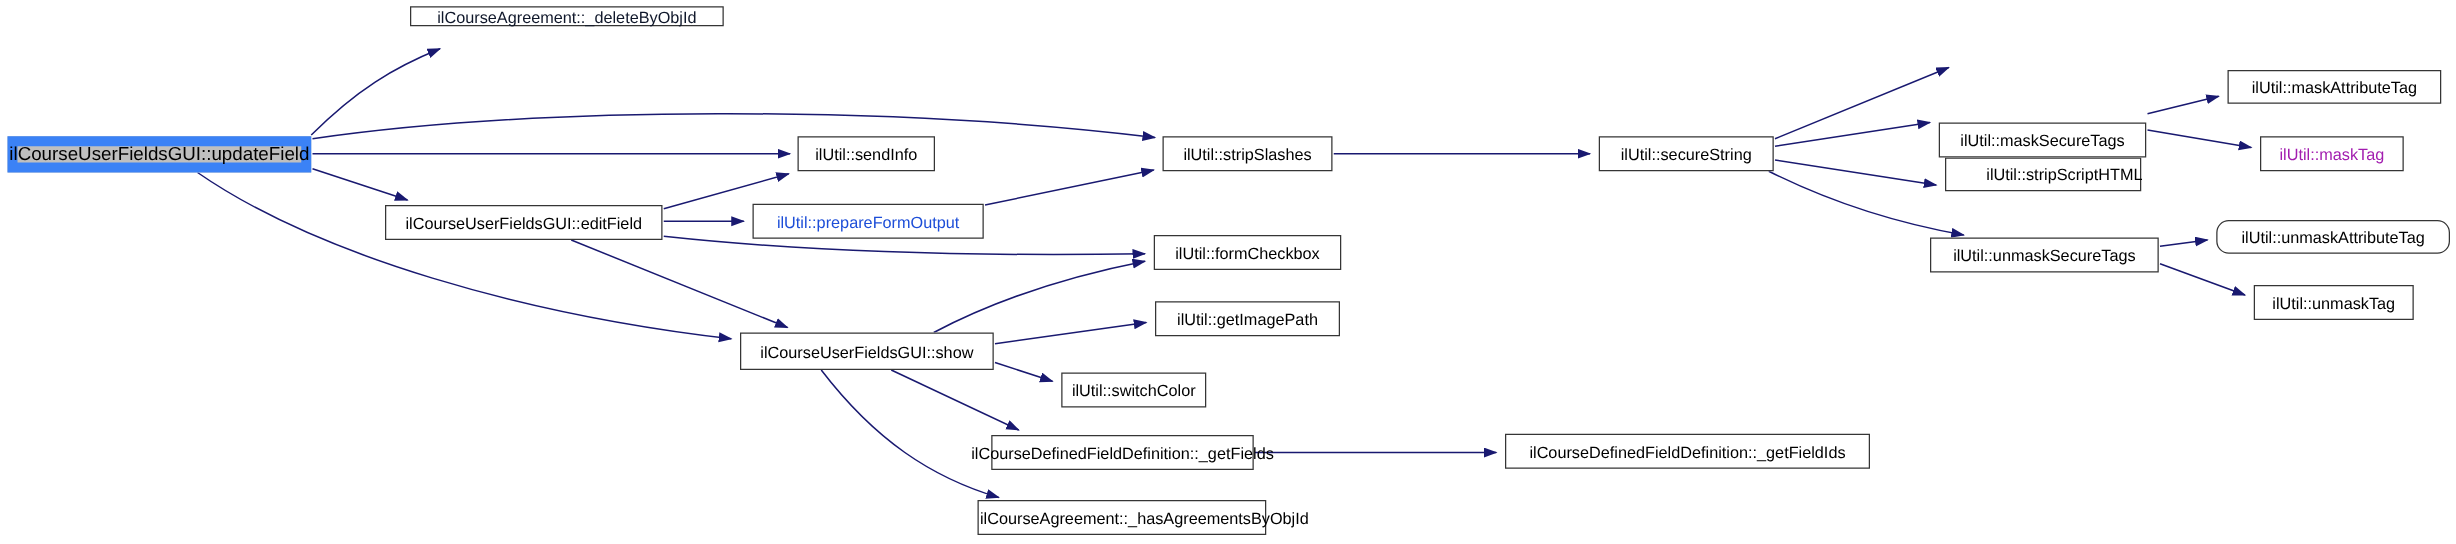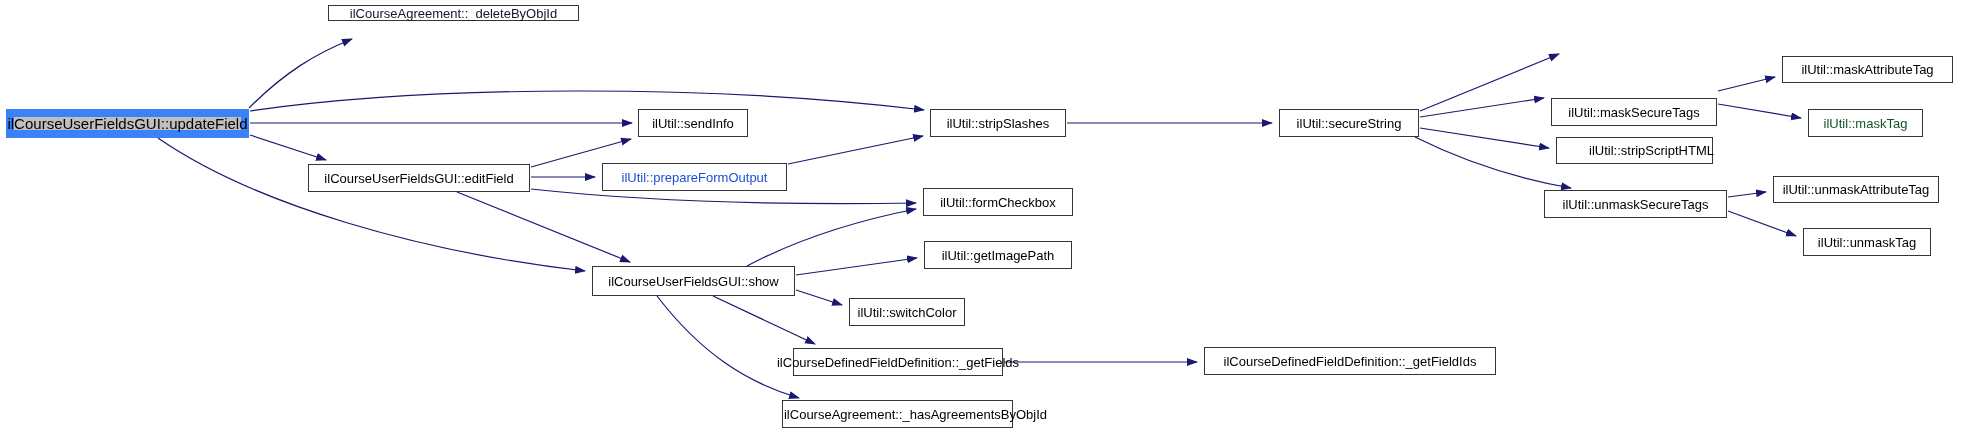--- a/index.html
+++ b/index.html
@@ -96,19 +96,19 @@
     <div class="node" style="left: 592px; top: 266px; width: 203px; height: 30px; color: rgb(0, 0, 0);">ilCourseUserFieldsGUI::show</div>
     <div class="node" style="left: 930px; top: 109px; width: 136px; height: 28px; color: rgb(0, 0, 0);">ilUtil::stripSlashes</div>
     <div class="node" style="left: 923px; top: 188px; width: 150px; height: 28px; color: rgb(0, 0, 0);">ilUtil::formCheckbox</div>
     <div class="node" style="left: 924px; top: 241px; width: 148px; height: 28px; color: rgb(0, 0, 0);">ilUtil::getImagePath</div>
     <div class="node" style="left: 849px; top: 298px; width: 116px; height: 28px; color: rgb(0, 0, 0);">ilUtil::switchColor</div>
     <div class="node" style="left: 793px; top: 348px; width: 210px; height: 28px; color: rgb(0, 0, 0);">ilCourseDefinedFieldDefinition::_getFields</div>
     <div class="node" style="left: 782px; top: 400px; width: 231px; height: 28px; color: rgb(0, 0, 0); padding-left: 36px;">ilCourseAgreement::_hasAgreementsByObjId</div>
     <div class="node" style="left: 1204px; top: 347px; width: 292px; height: 28px; color: rgb(0, 0, 0);">ilCourseDefinedFieldDefinition::_getFieldIds</div>
     <div class="node" style="left: 1279px; top: 109px; width: 140px; height: 28px; color: rgb(0, 0, 0);">ilUtil::secureString</div>
     <div class="node" style="left: 1551px; top: 98px; width: 166px; height: 28px; color: rgb(0, 0, 0); text-align: center;">ilUtil::maskSecureTags</div>
-    <div class="node" style="left: 1556px; top: 137px; width: 157px; height: 27px; color: rgb(0, 0, 0); padding-left: 34px;">ilUtil::stripScriptHTML</div>
+    <div class="node" style="left: 1556px; top: 126px; width: 157px; height: 27px; color: rgb(0, 0, 0); padding-left: 34px;">ilUtil::stripScriptHTML</div>
     <div class="node" style="left: 1544px; top: 190px; width: 183px; height: 28px; color: rgb(0, 0, 0);">ilUtil::unmaskSecureTags</div>
     <div class="node" style="left: 1782px; top: 56px; width: 171px; height: 27px; color: rgb(0, 0, 0);">ilUtil::maskAttributeTag</div>
-    <div class="node" style="left: 1808px; top: 109px; width: 115px; height: 28px; color: #14532d;">ilUtil::maskTag</div>
-    <div class="node" style="left: 1773px; top: 176px; width: 166px; height: 27px; color: rgb(0, 0, 0);">ilUtil::unmaskAttributeTag</div>
+    <div class="node" style="left: 1808px; top: 109px; width: 115px; height: 28px; color: #a21caf;">ilUtil::maskTag</div>
+    <div class="node" style="left: 1773px; top: 176px; width: 187px; height: 27px; color: rgb(0, 0, 0); border-radius: 10px;">ilUtil::unmaskAttributeTag</div>
     <div class="node" style="left: 1803px; top: 228px; width: 128px; height: 28px; color: rgb(0, 0, 0);">ilUtil::unmaskTag</div>
   </div>
 
 </body></html>

